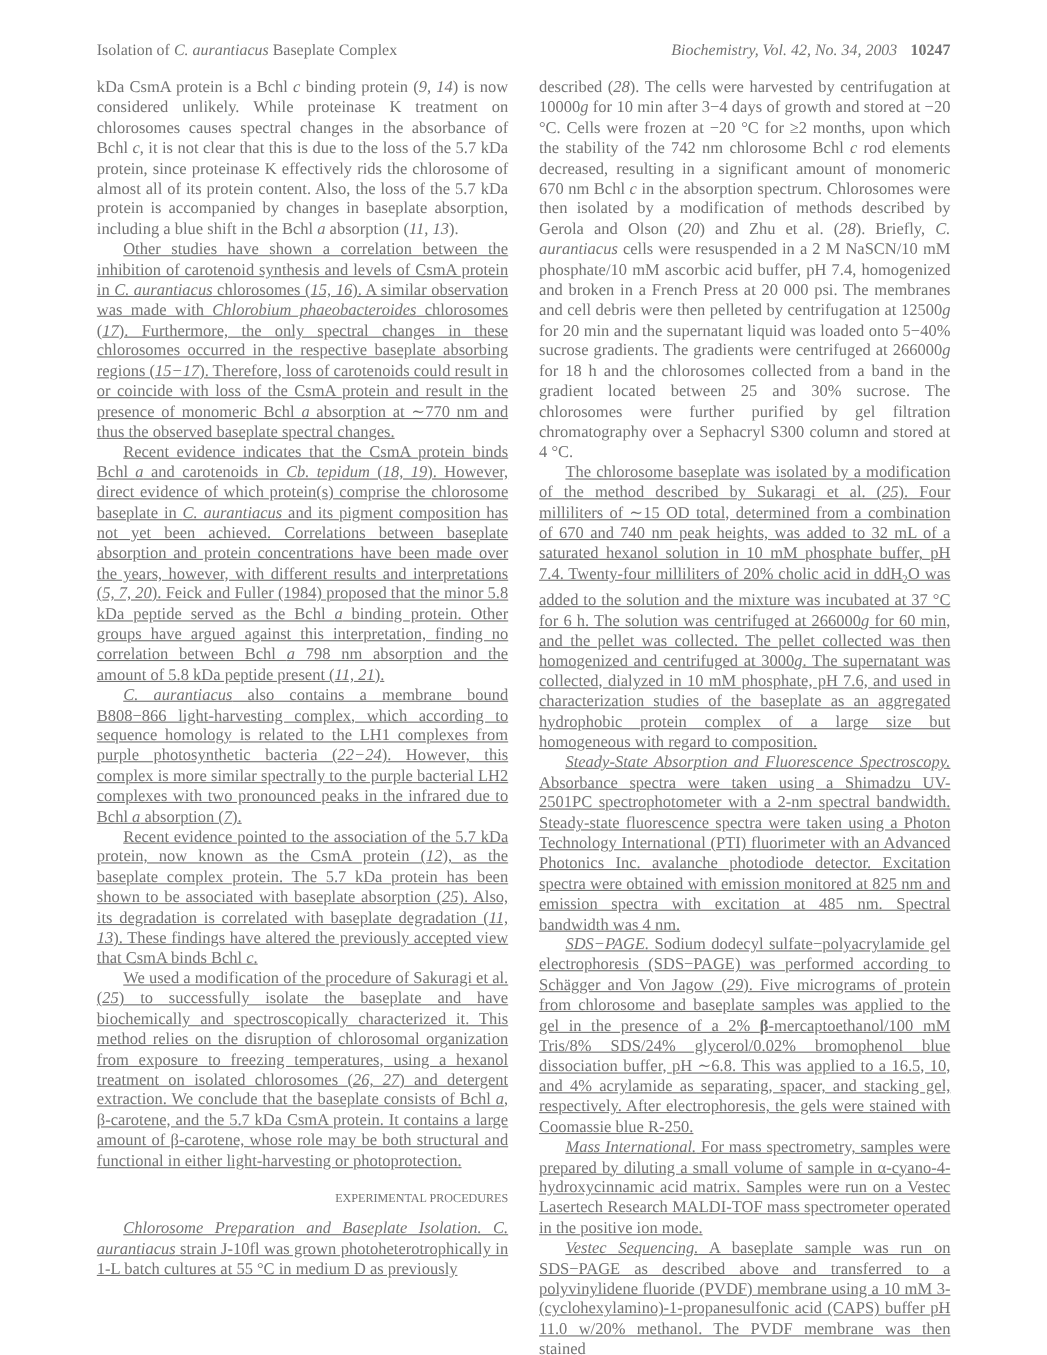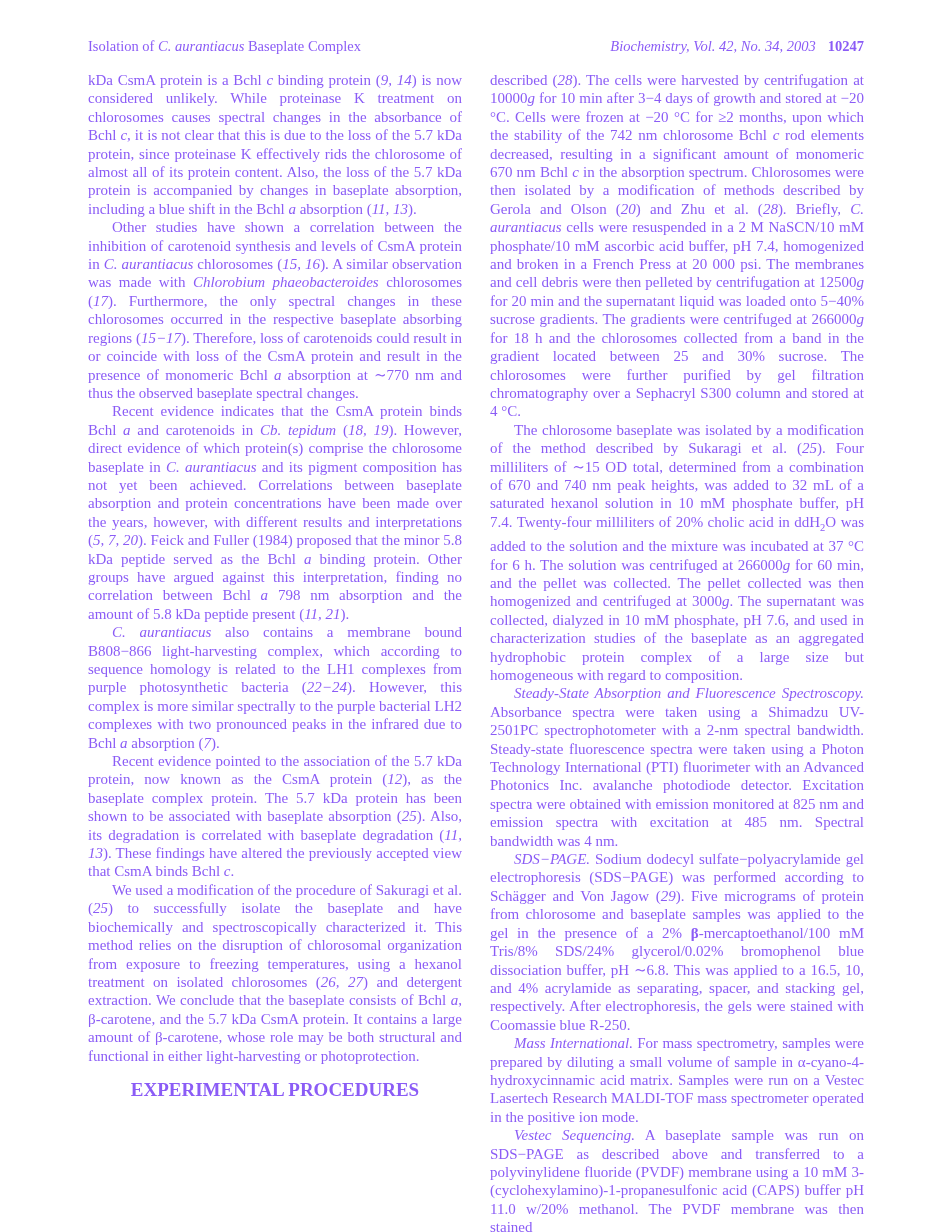--- a/index.html
+++ b/index.html
@@ -8,21 +8,21 @@
     padding: 0;
     background: #ffffff;
   }
   .page {
     position: relative;
     width: 952px;
     height: 1232px;
     box-sizing: border-box;
     padding: 38px 88px 0 88px;
     background: #ffffff;
-    color: #8b5cf6;
+    color: #737373;
     font-family: "Liberation Serif", "DejaVu Serif", serif;
     font-size: 15px;
     overflow: hidden;
   }
   .running-head {
     display: flex;
     justify-content: space-between;
     align-items: baseline;
     font-size: 14.5px;
     margin-bottom: 16px;
@@ -40,25 +40,25 @@
     text-align: justify;
   }
   .col {
     width: 374px;
     line-height: 18.4px;
   }
   .para {
     margin: 0;
     text-indent: 0;
   }
-  .para.indent { text-indent: 1.6em; }
+  .para.indent { text-indent: 1.6em; text-decoration: underline; }
   .section-heading {
-    font-size: 19px;
-    font-weight: bold;
-    text-align: center;
+    font-size: 11px;
+    font-weight: normal;
+    text-align: right;
     margin: 16px 0 9px 0;
     line-height: 18.4px;
   }
   sub { font-size: 0.7em; }
 </style>
 </head>
 <body>
 
 <div class="page">
   <header class="running-head">
@@ -70,20 +70,21 @@
 
   <main class="columns">
     <section class="col">
         <p class="para">kDa CsmA protein is a Bchl <i>c</i> binding protein (<i>9, 14</i>) is now considered unlikely. While proteinase K treatment on chlorosomes causes spectral changes in the absorbance of Bchl <i>c</i>, it is not clear that this is due to the loss of the 5.7 kDa protein, since proteinase K effectively rids the chlorosome of almost all of its protein content. Also, the loss of the 5.7 kDa protein is accompanied by changes in baseplate absorption, including a blue shift in the Bchl <i>a</i> absorption (<i>11, 13</i>).</p>
         <p class="para indent">Other studies have shown a correlation between the inhibition of carotenoid synthesis and levels of CsmA protein in <i>C. aurantiacus</i> chlorosomes (<i>15, 16</i>). A similar observation was made with <i>Chlorobium phaeobacteroides</i> chlorosomes (<i>17</i>). Furthermore, the only spectral changes in these chlorosomes occurred in the respective baseplate absorbing regions (<i>15−17</i>). Therefore, loss of carotenoids could result in or coincide with loss of the CsmA protein and result in the presence of monomeric Bchl <i>a</i> absorption at ∼770 nm and thus the observed baseplate spectral changes.</p>
         <p class="para indent">Recent evidence indicates that the CsmA protein binds Bchl <i>a</i> and carotenoids in <i>Cb. tepidum</i> (<i>18, 19</i>). However, direct evidence of which protein(s) comprise the chlorosome baseplate in <i>C. aurantiacus</i> and its pigment composition has not yet been achieved. Correlations between baseplate absorption and protein concentrations have been made over the years, however, with different results and interpretations (<i>5, 7, 20</i>). Feick and Fuller (1984) proposed that the minor 5.8 kDa peptide served as the Bchl <i>a</i> binding protein. Other groups have argued against this interpretation, finding no correlation between Bchl <i>a</i> 798 nm absorption and the amount of 5.8 kDa peptide present (<i>11, 21</i>).</p>
         <p class="para indent"><i>C. aurantiacus</i> also contains a membrane bound B808−866 light-harvesting complex, which according to sequence homology is related to the LH1 complexes from purple photosynthetic bacteria (<i>22−24</i>). However, this complex is more similar spectrally to the purple bacterial LH2 complexes with two pronounced peaks in the infrared due to Bchl <i>a</i> absorption (<i>7</i>).</p>
         <p class="para indent">Recent evidence pointed to the association of the 5.7 kDa protein, now known as the CsmA protein (<i>12</i>), as the baseplate complex protein. The 5.7 kDa protein has been shown to be associated with baseplate absorption (<i>25</i>). Also, its degradation is correlated with baseplate degradation (<i>11, 13</i>). These findings have altered the previously accepted view that CsmA binds Bchl <i>c</i>.</p>
         <p class="para indent">We used a modification of the procedure of Sakuragi et al. (<i>25</i>) to successfully isolate the baseplate and have biochemically and spectroscopically characterized it. This method relies on the disruption of chlorosomal organization from exposure to freezing temperatures, using a hexanol treatment on isolated chlorosomes (<i>26, 27</i>) and detergent extraction. We conclude that the baseplate consists of Bchl <i>a</i>, β-carotene, and the 5.7 kDa CsmA protein. It contains a large amount of β-carotene, whose role may be both structural and functional in either light-harvesting or photoprotection.</p>
         <h2 class="section-heading">EXPERIMENTAL PROCEDURES</h2>
+        <p class="para indent"><i>Chlorosome Preparation and Baseplate Isolation. C. aurantiacus</i> strain J-10fl was grown photoheterotrophically in 1-L batch cultures at 55 °C in medium D as previously</p>
       </section>
     <section class="col">
         <p class="para">described (<i>28</i>). The cells were harvested by centrifugation at 10000<i>g</i> for 10 min after 3−4 days of growth and stored at −20 °C. Cells were frozen at −20 °C for ≥2 months, upon which the stability of the 742 nm chlorosome Bchl <i>c</i> rod elements decreased, resulting in a significant amount of monomeric 670 nm Bchl <i>c</i> in the absorption spectrum. Chlorosomes were then isolated by a modification of methods described by Gerola and Olson (<i>20</i>) and Zhu et al. (<i>28</i>). Briefly, <i>C. aurantiacus</i> cells were resuspended in a 2 M NaSCN/10 mM phosphate/10 mM ascorbic acid buffer, pH 7.4, homogenized and broken in a French Press at 20 000 psi. The membranes and cell debris were then pelleted by centrifugation at 12500<i>g</i> for 20 min and the supernatant liquid was loaded onto 5−40% sucrose gradients. The gradients were centrifuged at 266000<i>g</i> for 18 h and the chlorosomes collected from a band in the gradient located between 25 and 30% sucrose. The chlorosomes were further purified by gel filtration chromatography over a Sephacryl S300 column and stored at 4 °C.</p>
         <p class="para indent">The chlorosome baseplate was isolated by a modification of the method described by Sukaragi et al. (<i>25</i>). Four milliliters of ∼15 OD total, determined from a combination of 670 and 740 nm peak heights, was added to 32 mL of a saturated hexanol solution in 10 mM phosphate buffer, pH 7.4. Twenty-four milliliters of 20% cholic acid in ddH<sub>2</sub>O was added to the solution and the mixture was incubated at 37 °C for 6 h. The solution was centrifuged at 266000<i>g</i> for 60 min, and the pellet was collected. The pellet collected was then homogenized and centrifuged at 3000<i>g</i>. The supernatant was collected, dialyzed in 10 mM phosphate, pH 7.6, and used in characterization studies of the baseplate as an aggregated hydrophobic protein complex of a large size but homogeneous with regard to composition.</p>
         <p class="para indent"><i>Steady-State Absorption and Fluorescence Spectroscopy.</i> Absorbance spectra were taken using a Shimadzu UV-2501PC spectrophotometer with a 2-nm spectral bandwidth. Steady-state fluorescence spectra were taken using a Photon Technology International (PTI) fluorimeter with an Advanced Photonics Inc. avalanche photodiode detector. Excitation spectra were obtained with emission monitored at 825 nm and emission spectra with excitation at 485 nm. Spectral bandwidth was 4 nm.</p>
         <p class="para indent"><i>SDS−PAGE.</i> Sodium dodecyl sulfate−polyacrylamide gel electrophoresis (SDS−PAGE) was performed according to Schägger and Von Jagow (<i>29</i>). Five micrograms of protein from chlorosome and baseplate samples was applied to the gel in the presence of a 2% <b>β</b>-mercaptoethanol/100 mM Tris/8% SDS/24% glycerol/0.02% bromophenol blue dissociation buffer, pH ∼6.8. This was applied to a 16.5, 10, and 4% acrylamide as separating, spacer, and stacking gel, respectively. After electrophoresis, the gels were stained with Coomassie blue R-250.</p>
         <p class="para indent"><i>Mass International.</i> For mass spectrometry, samples were prepared by diluting a small volume of sample in α-cyano-4-hydroxycinnamic acid matrix. Samples were run on a Vestec Lasertech Research MALDI-TOF mass spectrometer operated in the positive ion mode.</p>
         <p class="para indent"><i>Vestec Sequencing.</i> A baseplate sample was run on SDS−PAGE as described above and transferred to a polyvinylidene fluoride (PVDF) membrane using a 10 mM 3-(cyclohexylamino)-1-propanesulfonic acid (CAPS) buffer pH 11.0 w/20% methanol. The PVDF membrane was then stained</p>
       </section>
   </main>

